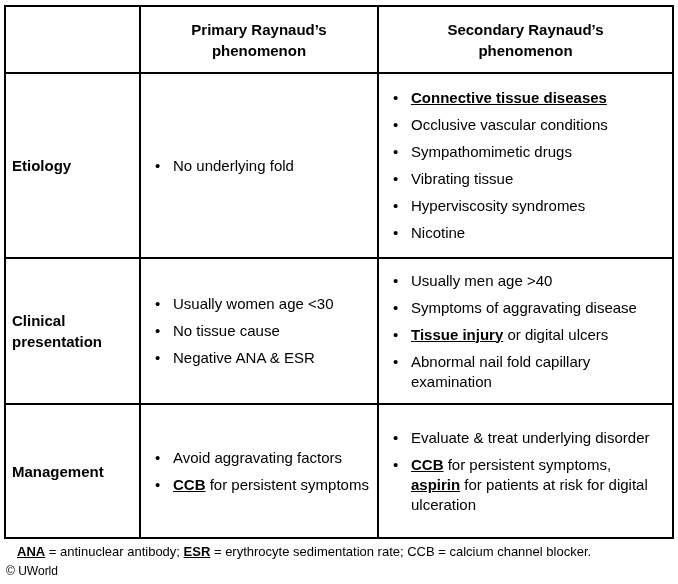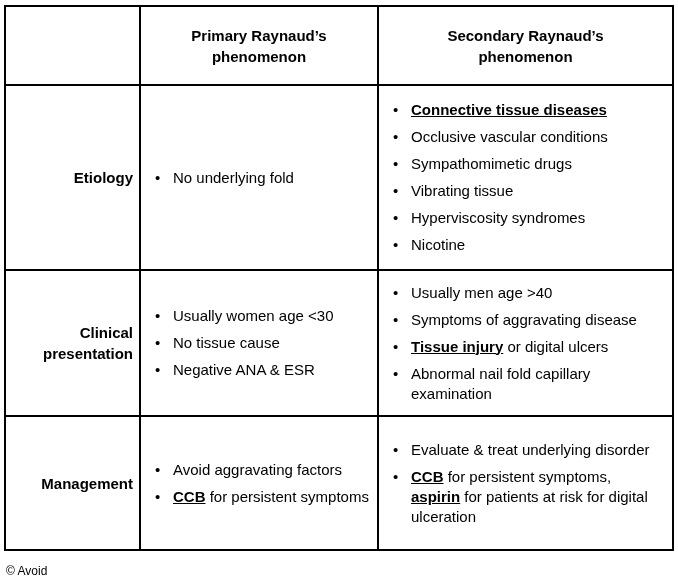--- a/index.html
+++ b/index.html
@@ -8,29 +8,29 @@
     font-family:"Liberation Sans","DejaVu Sans",sans-serif;
     position:relative; overflow:hidden;
   }
   .page { position:absolute; left:0; top:0; width:678px; height:584px; background:#ffffff; }
 
   table.cmp {
     position:absolute; left:4px; top:5px; width:668px;
     border-collapse:collapse; table-layout:fixed; background:#ffffff;
   }
   .cmp th, .cmp td { border:2px solid #000000; background:#ffffff; padding:0; vertical-align:middle; }
-  .cmp thead tr { height:79px; }
+  .cmp thead tr { height:67px; }
   .cmp tbody tr:nth-child(1) { height:185px; }
   .cmp tbody tr:nth-child(2) { height:146px; }
   .cmp tbody tr:nth-child(3) { height:134px; }
 
   .cmp th { font-weight:bold; font-size:15px; line-height:21px; text-align:center; }
   .hdr { display:inline-block; max-width:185px; }
 
-  td.label { font-weight:bold; font-size:15px; line-height:21px; text-align:right; padding:0 6px;border-radius:18px; }
+  td.label { font-weight:bold; font-size:15px; line-height:21px; text-align:left; padding:0 6px;border-radius:18px; }
   .label-text { display:inline-block; max-width:118px; }
 
   td.cell { padding:8px 8px 8px 12px; }
   .item { display:flex; align-items:flex-start; font-size:15px; line-height:20px; margin:0 0 7px 0; }
   .item:last-child { margin-bottom:0; }
   .bullet { flex:0 0 18px; width:18px; padding-left:2px; font-size:15px; line-height:20px; }
   .txt { flex:1; min-width:0; }
   .b { font-weight:bold;text-decoration:underline; }
 
   .footnote {
@@ -151,16 +151,17 @@
             </div>
             <div class="item">
               <span class="bullet">•</span>
               <span class="txt"><span class="b">CCB</span><span> for persistent symptoms, </span><span class="b">aspirin</span><span> for patients at risk for digital ulceration</span></span>
             </div>
           </td>
         </tr>
       </tbody>
   </table>
 
+  <div class="footnote" id="footnote"><span class="b">ANA</span><span> = antinuclear antibody; </span><span class="b">ESR</span><span> = erythrocyte sedimentation rate; CCB = calcium channel blocker.</span></div>
 
-  <div class="copyright">© Avoid</div>
+  <div class="copyright">© UWorld</div>
 
 </div>
 
 </body></html>

